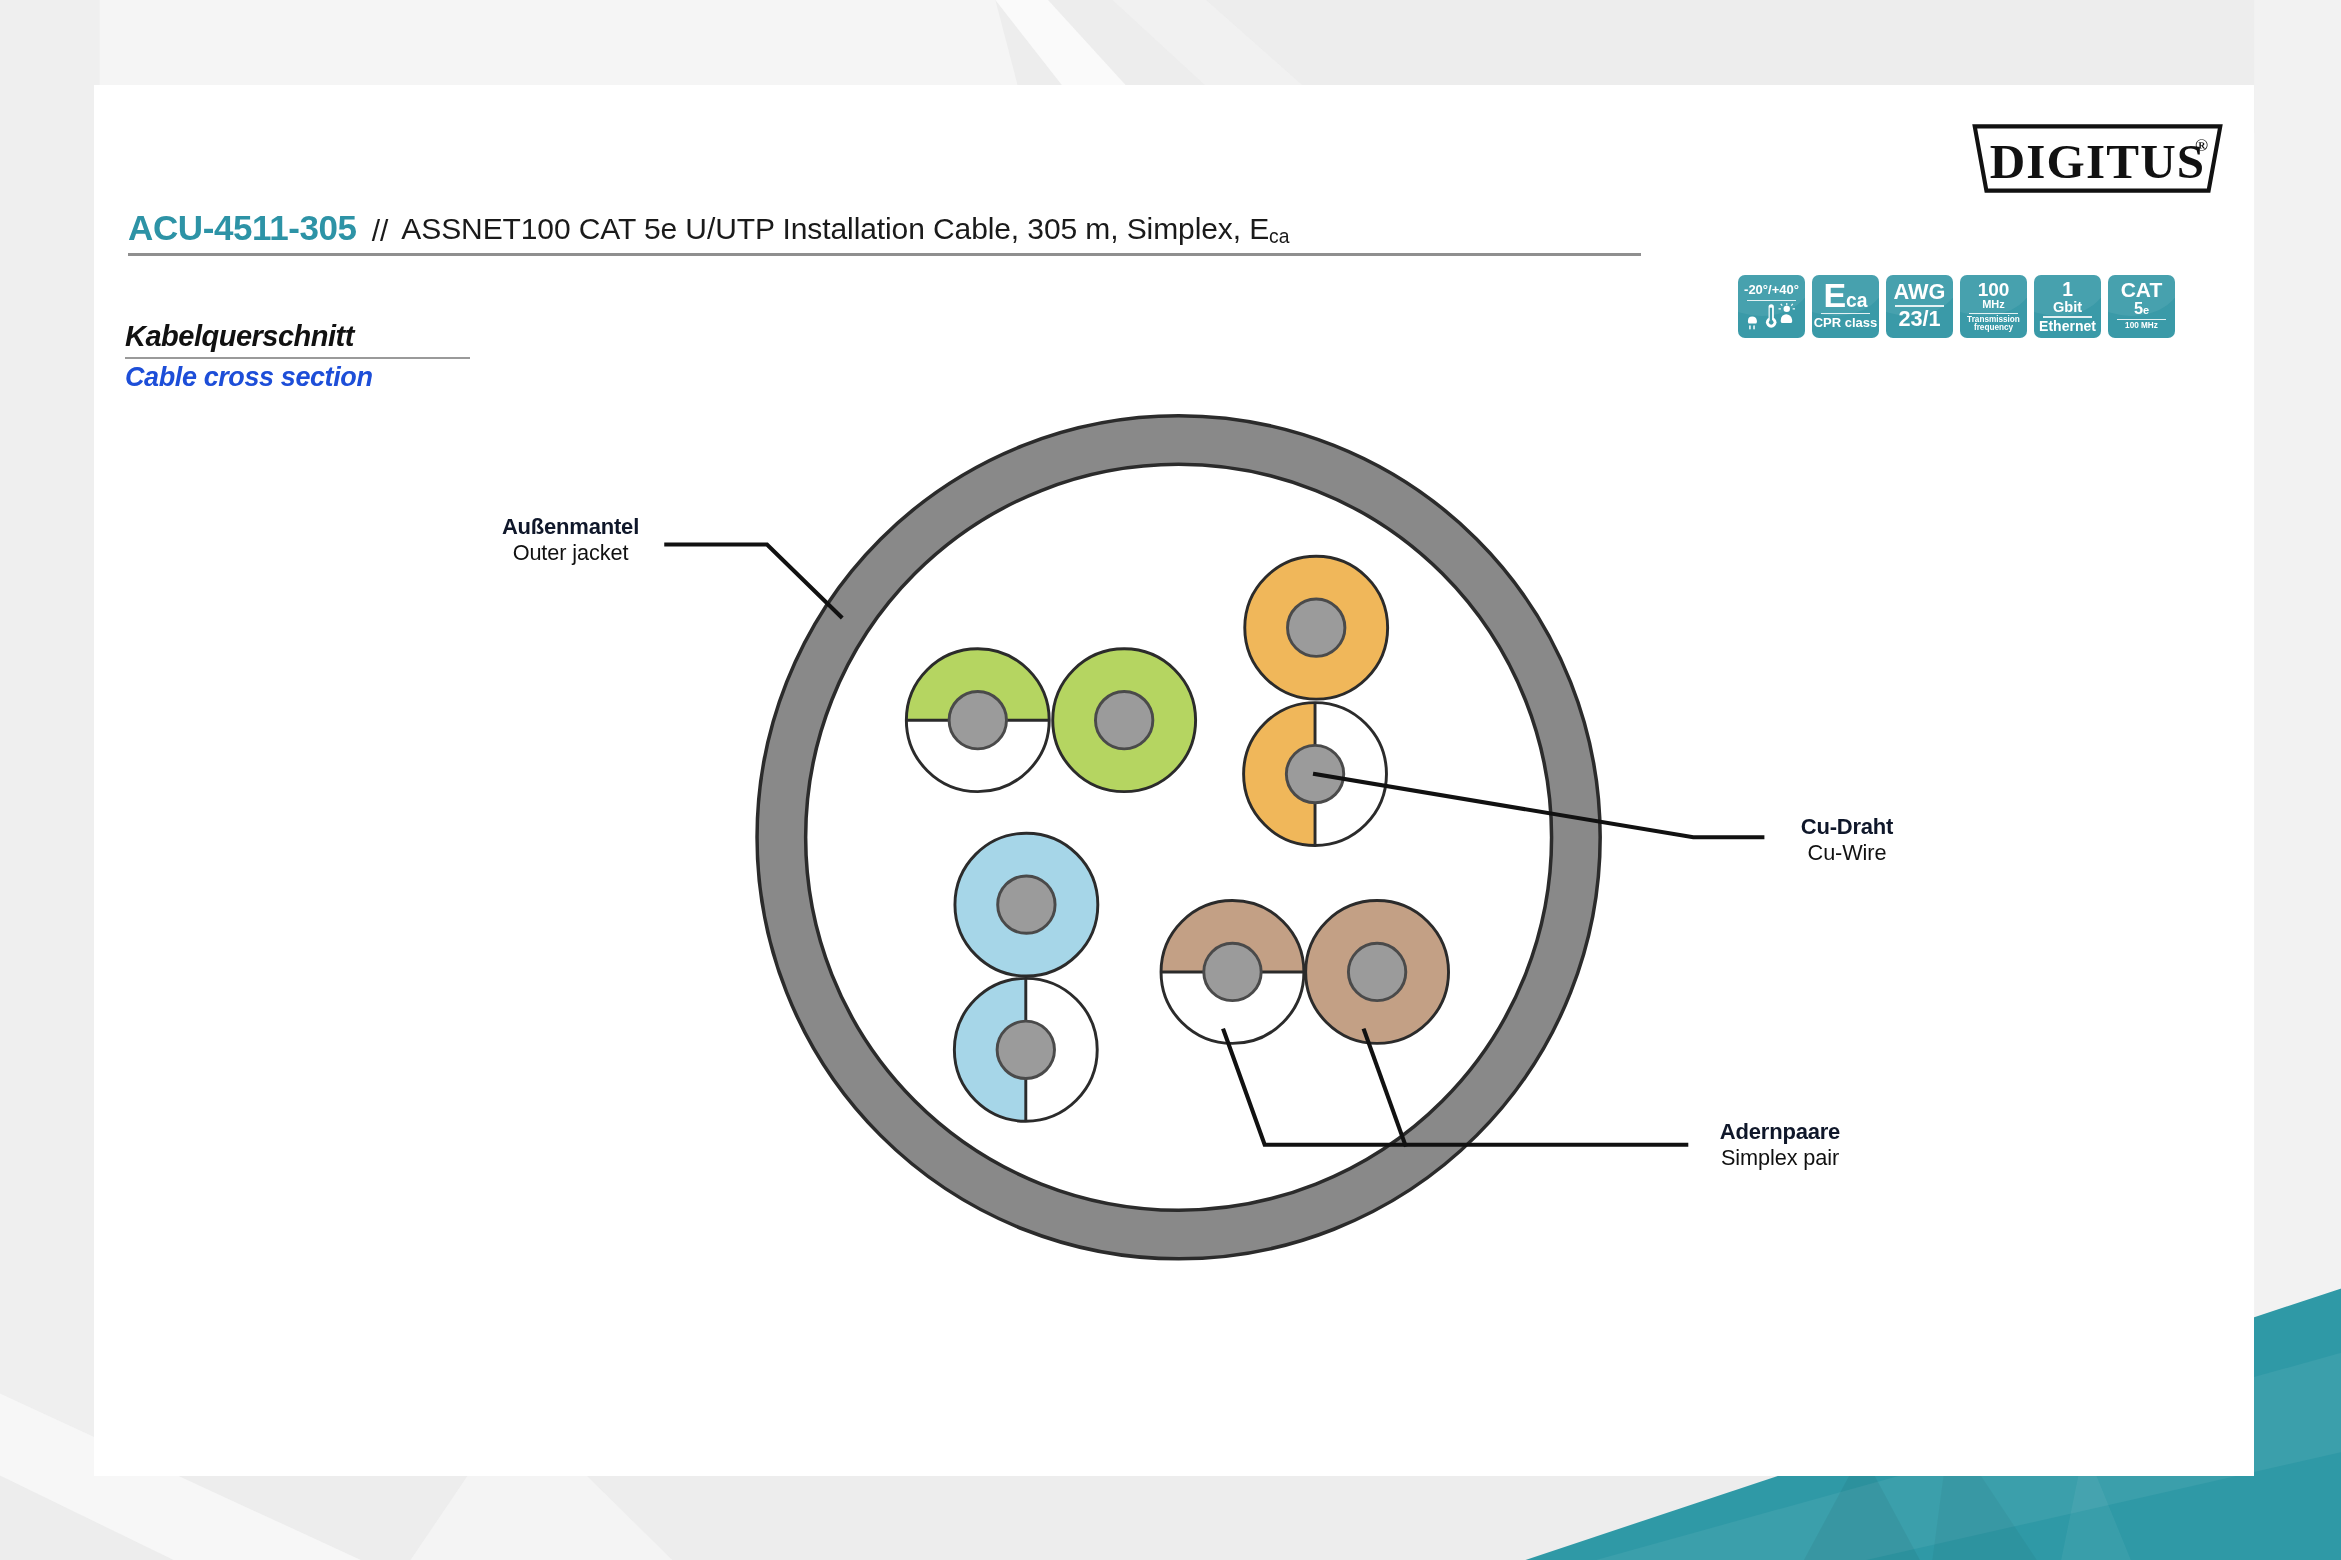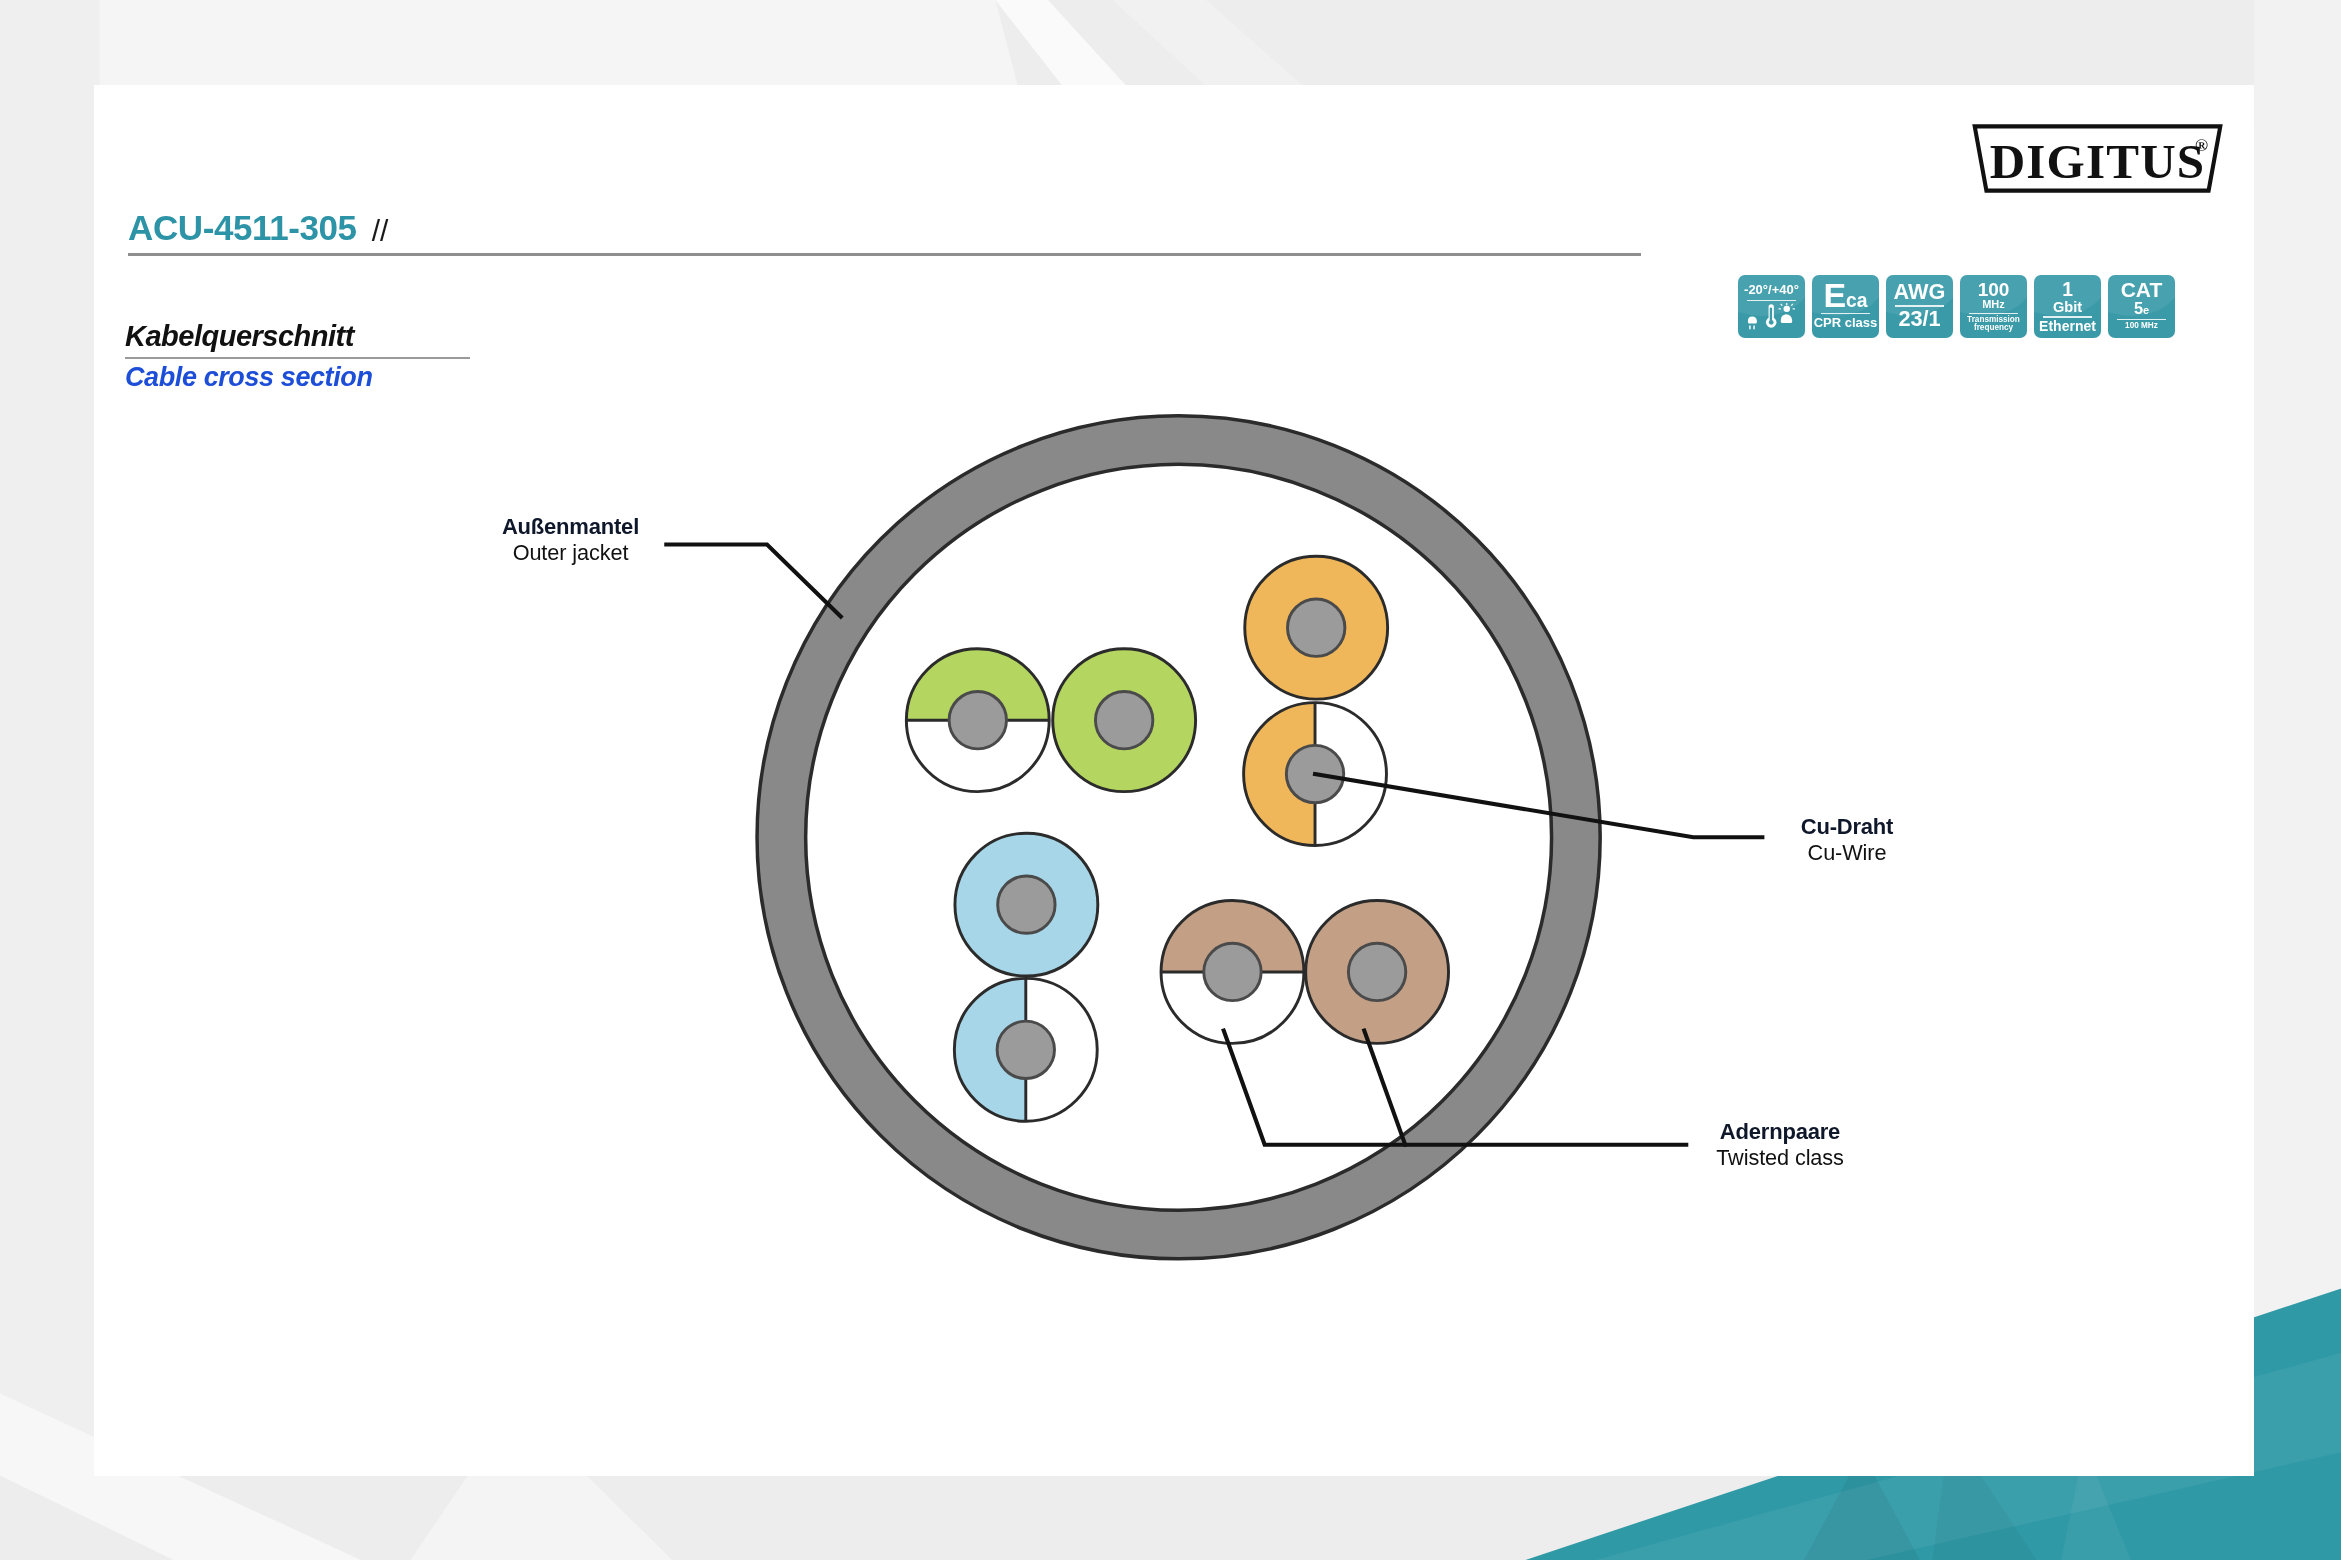--- a/index.html
+++ b/index.html
@@ -268,20 +268,21 @@
   <svg viewBox="0 0 428 118" width="251" height="69">
     <polygon points="4,4 424,4 404,114 24,114" fill="#ffffff" stroke="#111111" stroke-width="7"></polygon>
     <text x="214" y="92" text-anchor="middle" font-family="'Liberation Serif', serif" font-size="84" font-weight="bold" fill="#111111" letter-spacing="2">DIGITUS</text>
     <text x="392" y="46" text-anchor="middle" font-family="'Liberation Serif', serif" font-size="30" font-weight="bold" fill="#111111">®</text>
   </svg>
 </div>
 
 <div id="title-row">
   <span id="title-sku">ACU-4511-305</span>
   <span id="title-sep">//</span>
+  <span id="title-desc"><span>ASSNET100 CAT 5e U/UTP Installation Cable, 305 m, Simplex, E</span><span class="sub">ca</span></span>
 </div>
 <div id="title-rule"></div>
 
 <div id="badge-row">
 
   <div class="badge" id="badge-temp">
     <div class="badge-top">-20°/+40°</div>
     <div class="badge-divider"></div>
     <div class="badge-bot">
       <svg viewBox="0 0 100 46" width="59" height="27">
@@ -479,15 +480,15 @@
   <div class="c-en">Outer jacket</div>
 </div>
 
 <div class="callout" id="callout-cuwire">
   <div class="c-de">Cu-Draht</div>
   <div class="c-en">Cu-Wire</div>
 </div>
 
 <div class="callout" id="callout-pair">
   <div class="c-de">Adernpaare</div>
-  <div class="c-en">Twisted class</div>
+  <div class="c-en">Simplex pair</div>
 </div>
 
 
 </body></html>

